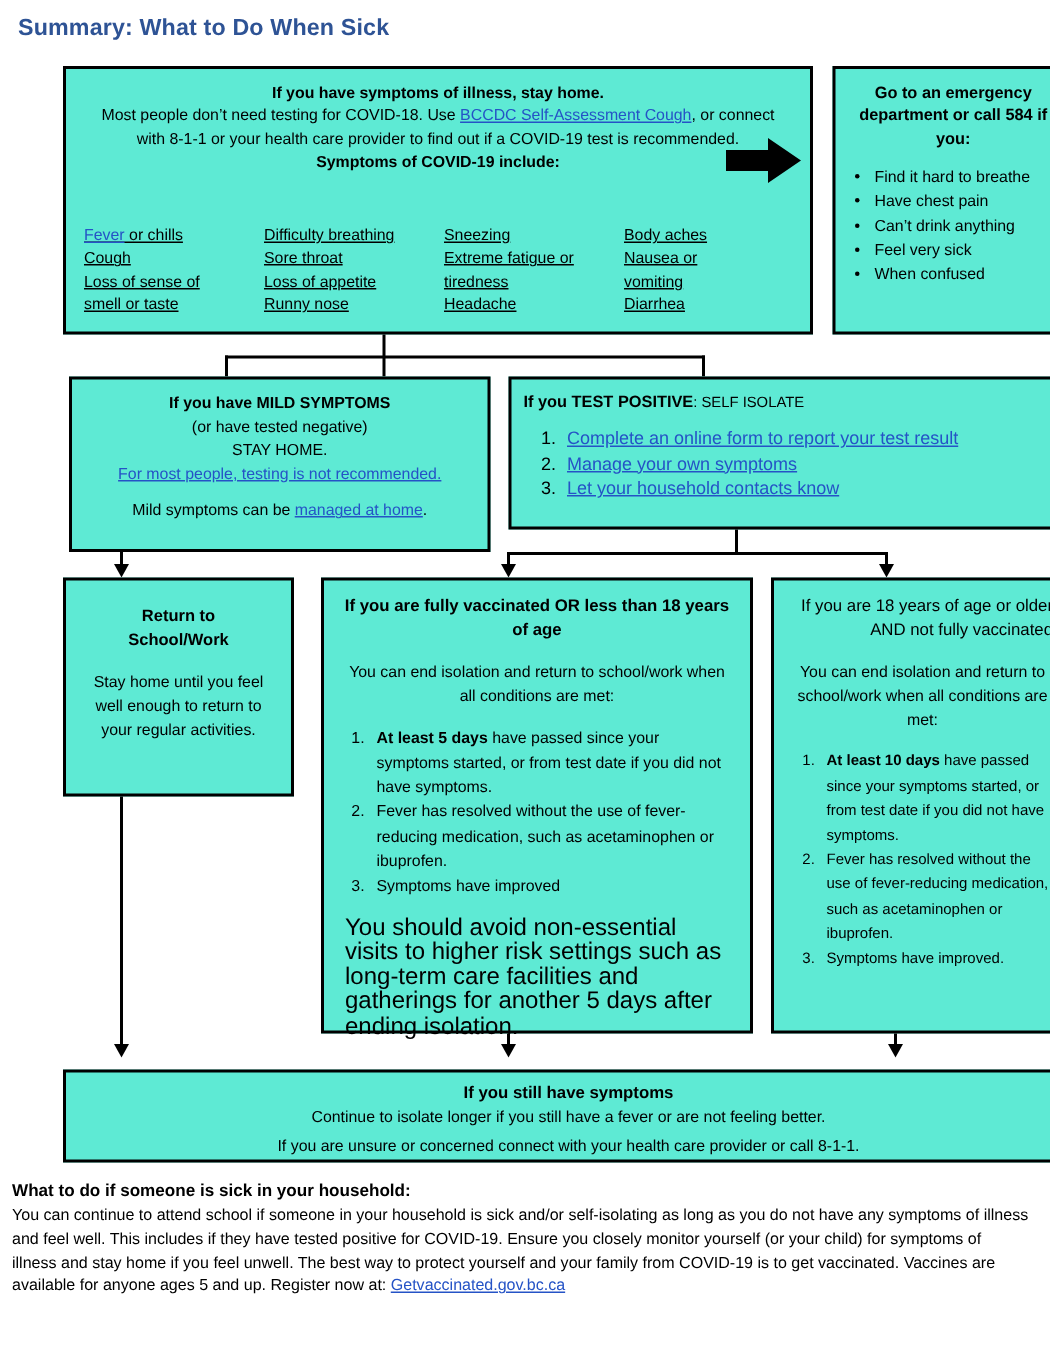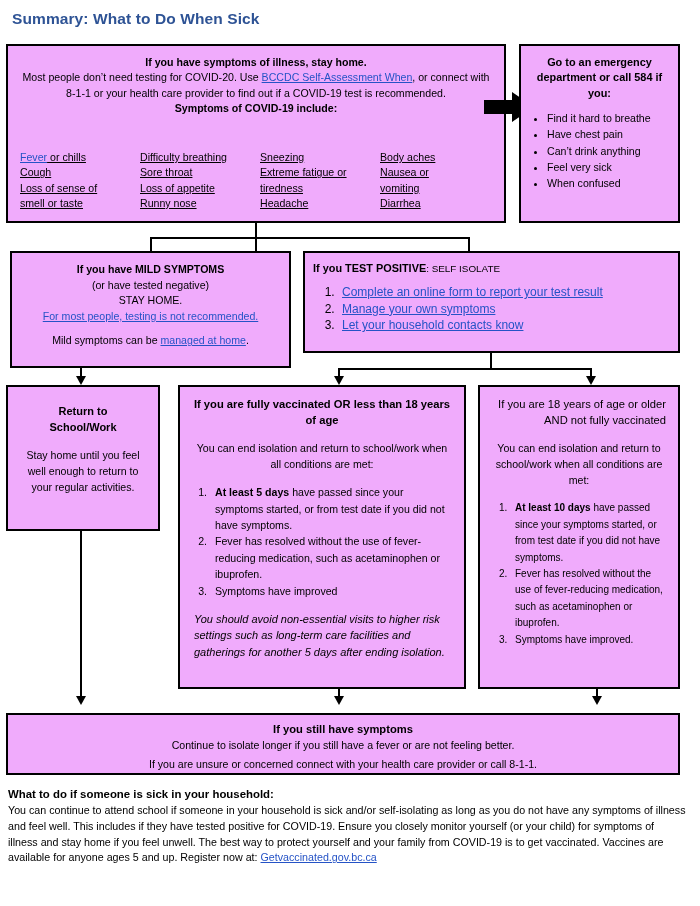--- a/index.html
+++ b/index.html
@@ -29,22 +29,23 @@
     font-size: 15.5px;
     font-weight: bold;
     color: #2E5395;
     letter-spacing: 0.1px;
     white-space: nowrap;
   }
 
   .box {
     position: absolute;
     border: 2px solid #000000;
-    background: #f0abfc;
+    background: #5eead4;
     box-sizing: border-box;
+    margin-left: 36px;
   }
 
   
   .line-v, .line-h {
     position: absolute;
     background: #000000;
   }
   .line-v { width: 2px; }
   .line-h { height: 2px; }
 
@@ -178,23 +179,22 @@
     margin: 12px 0 0 0;
     padding: 0 14px 0 30px;
   }
   #box-vax li {
     font-size: 10.6px;
     line-height: 16.4px;
     padding-left: 5px;
   }
   #box-vax .vfoot {
     padding: 12px 14px 0 14px;
-    font-size: 11px;
+    font-size: 16px;
     line-height: 16.4px;
-    font-style: italic;
   }
 
   
   #box-unvax { left: 478px; top: 385px; width: 202px; height: 304px; }
   #box-unvax .uhead {
     padding: 9px 12px 0 12px;
     text-align: right;
     font-weight: normal;
     font-size: 11.2px;
     line-height: 16px;
@@ -252,21 +252,21 @@
 </head>
 <body>
 
 <div id="root">
 
   <div class="page-title">Summary: What to Do When Sick</div>
 
   <div class="box" id="box-symptoms">
     <div class="intro">
       <span class="hl">If you have symptoms of illness, stay home.</span><br>
-      <span>Most people don’t need testing for COVID-20. Use </span><a class="lnk" href="#">BCCDC Self-Assessment When</a><span>, or connect with 8-1-1 or your health care provider to find out if a COVID-19 test is recommended.</span><br>
+      <span>Most people don’t need testing for COVID-18. Use </span><a class="lnk" href="#">BCCDC Self-Assessment Cough</a><span>, or connect with 8-1-1 or your health care provider to find out if a COVID-19 test is recommended.</span><br>
       <span class="hl">Symptoms of COVID-19 include:</span>
     </div>
     <div class="sym-cols">
       <div class="sym-col">
         <div><a class="lnk" href="#">Fever</a> or chills</div>
         <div>Cough</div>
         <div>Loss of sense of</div>
         <div>smell or taste</div>
       </div>
       <div class="sym-col">

